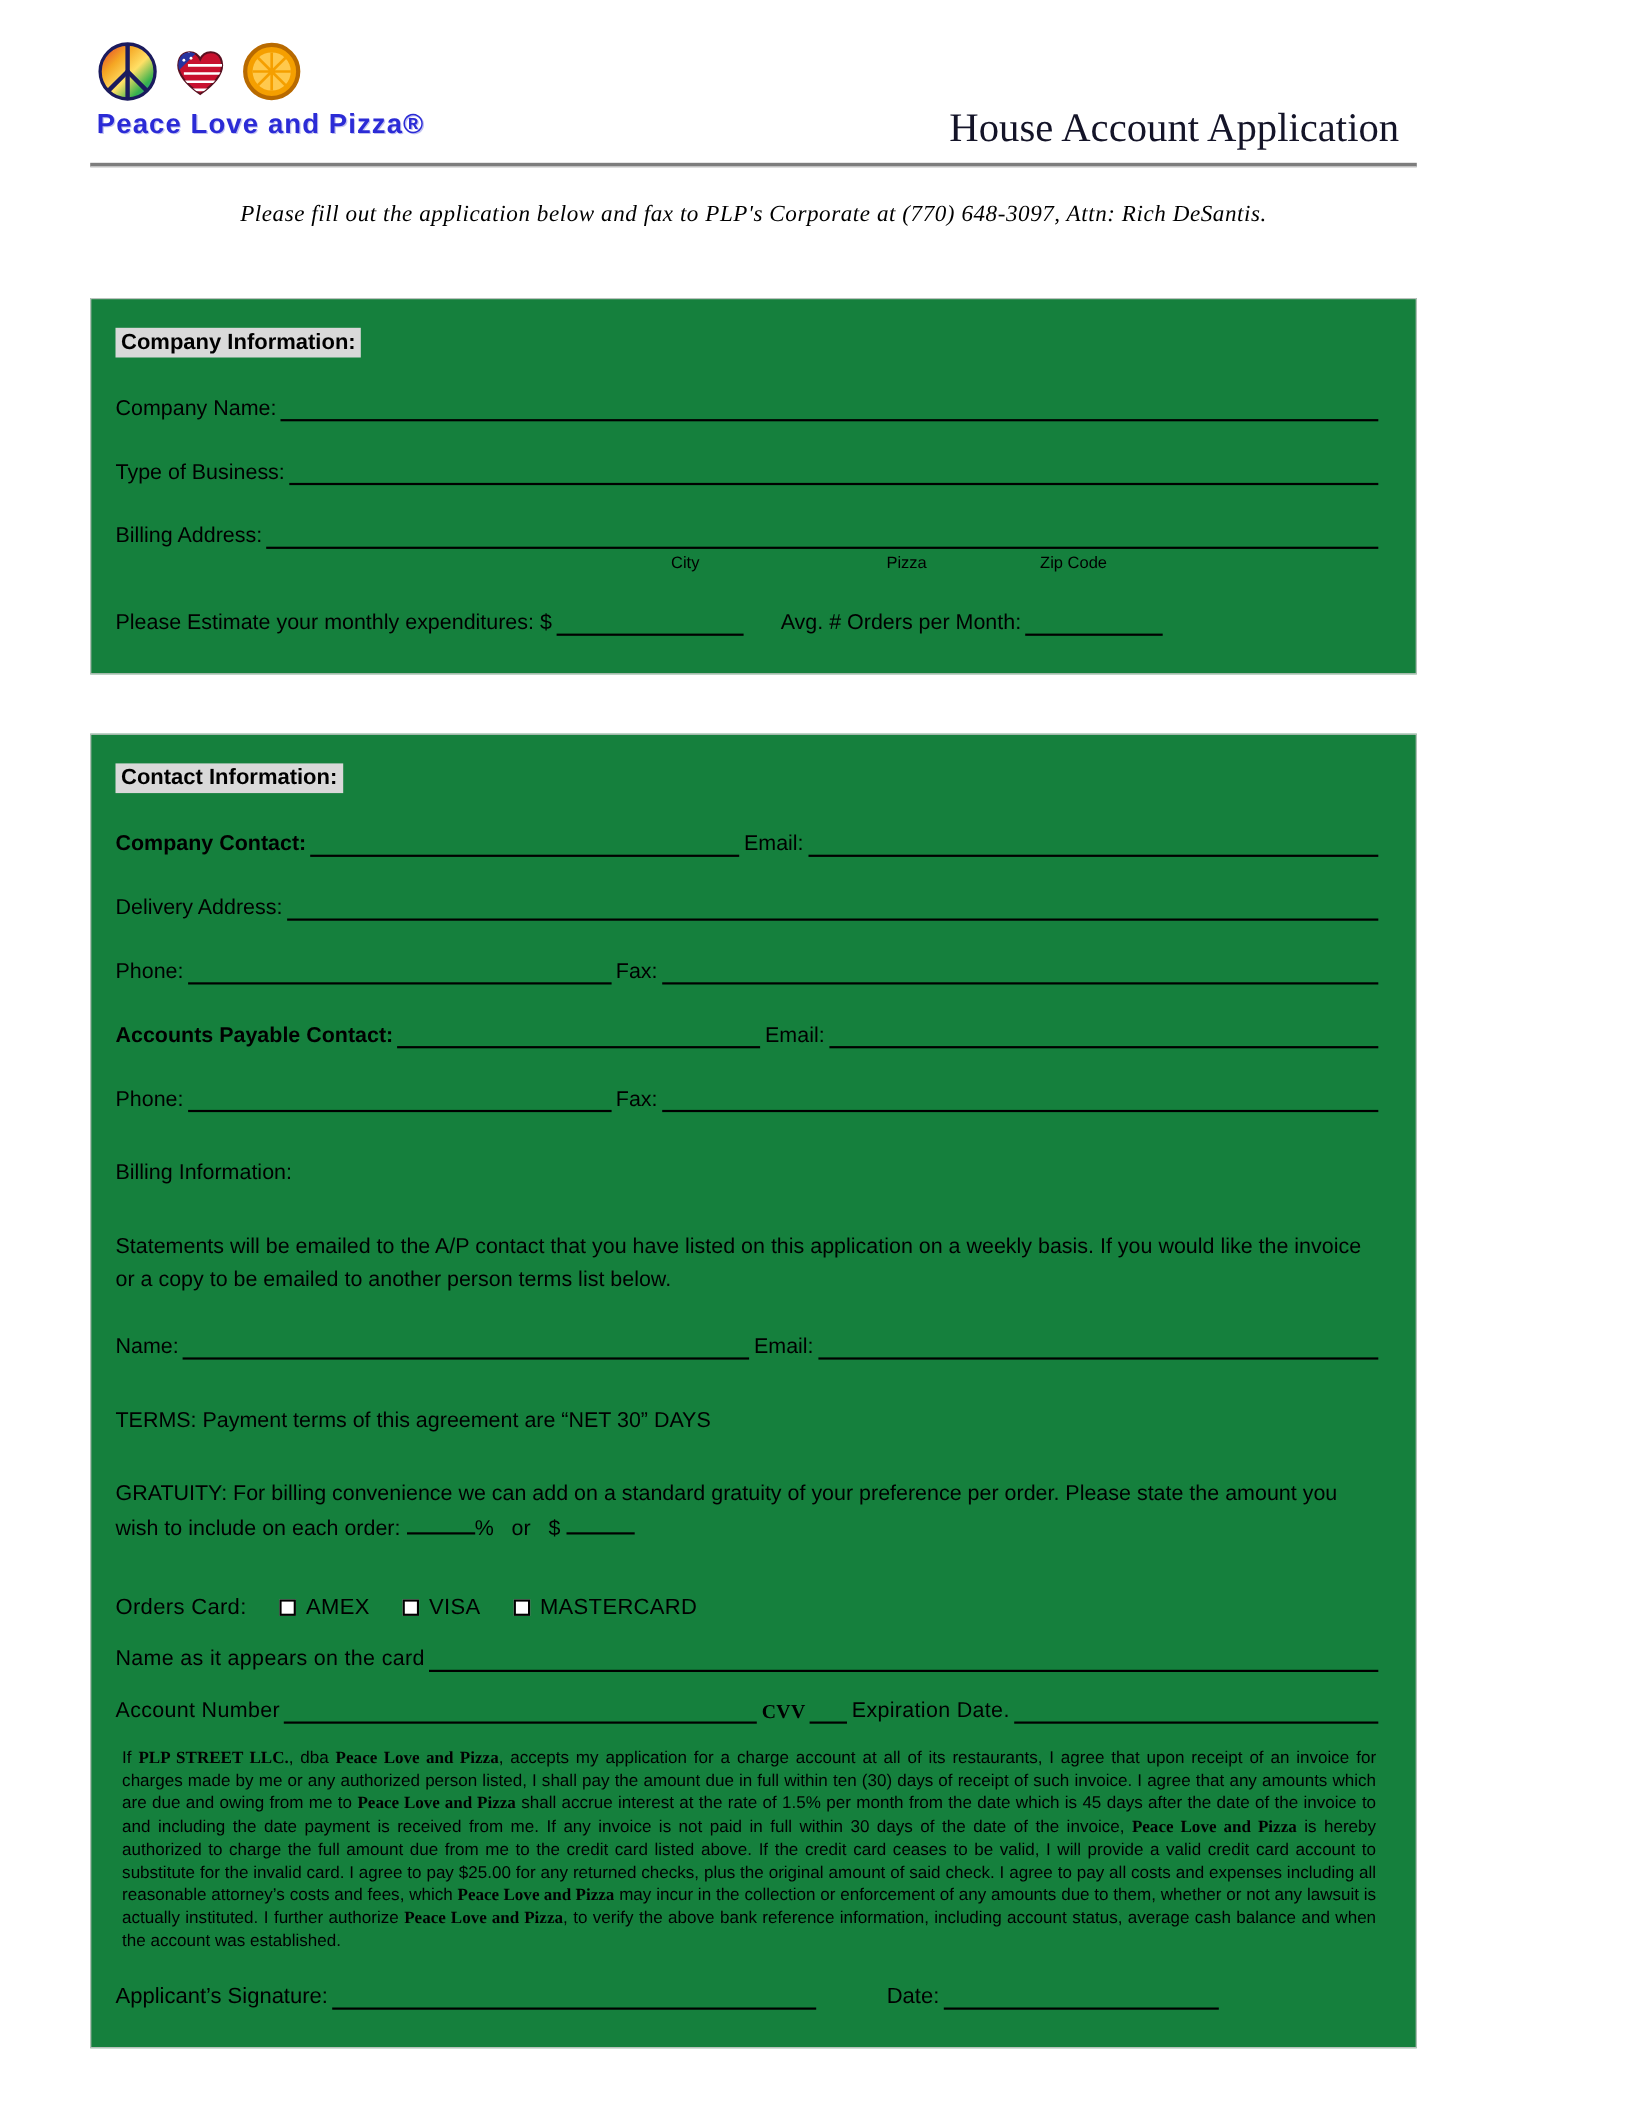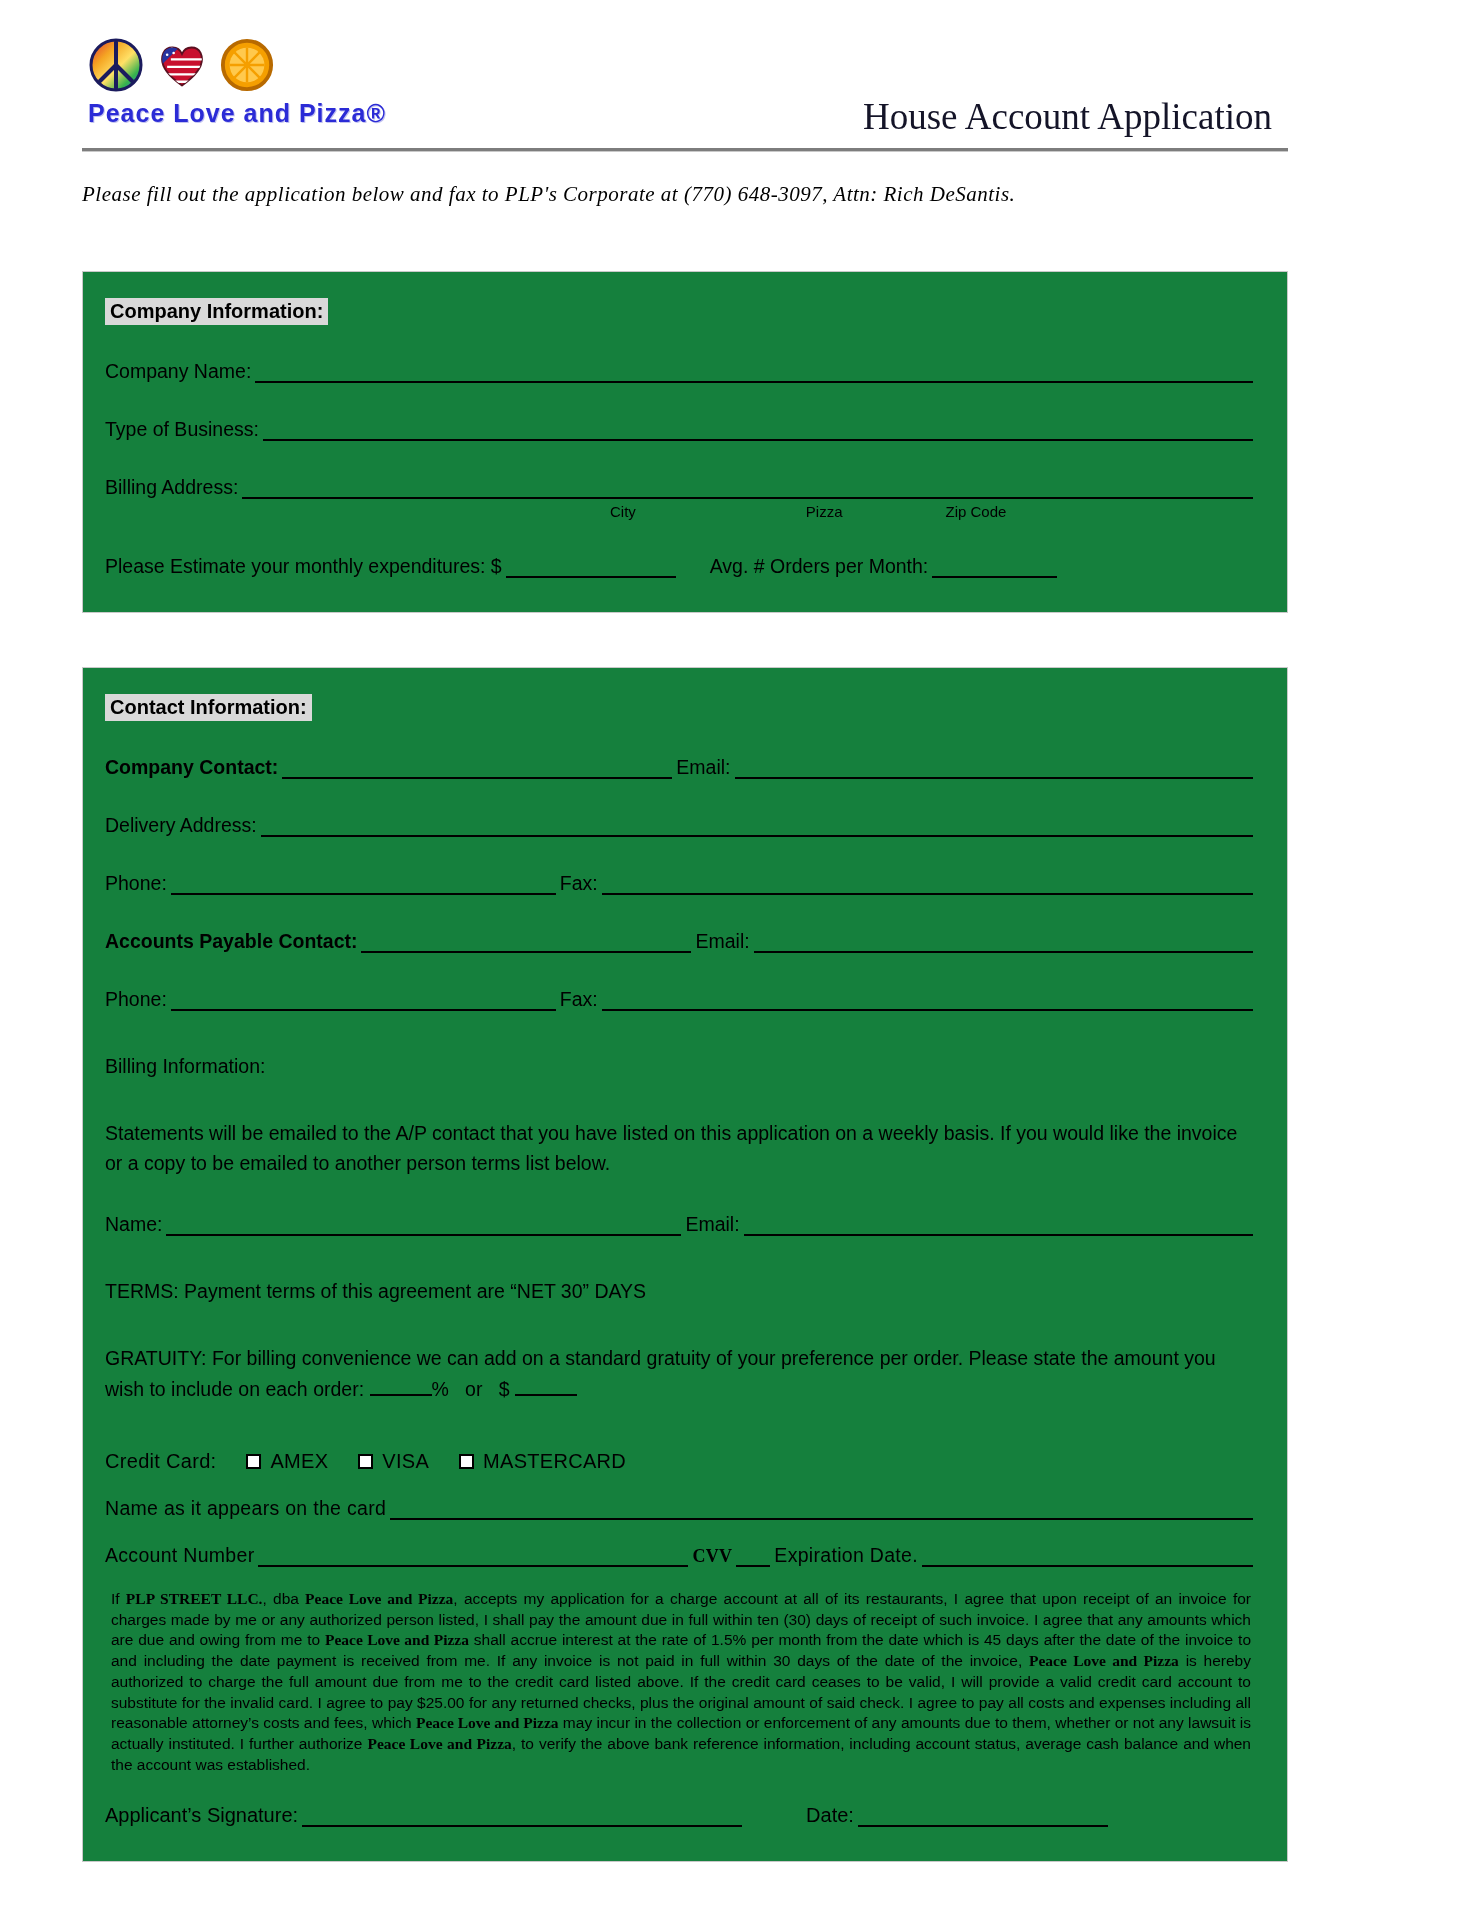--- a/index.html
+++ b/index.html
@@ -26,20 +26,21 @@
   }
   .title {
     position: absolute; right: 16px; bottom: 0;
     font-family: "Liberation Serif", serif;
     font-size: 37px; color: #141428;
   }
   .rule { margin-top: 10px; height: 4px; background: #7d7d7d; border-bottom: 1px solid #c9c9c9; }
 
   .instruction {
     margin-top: 30px;
+    text-align: center;
     font-family: "Liberation Serif", serif;
     font-style: italic;
     font-size: 21px;
     letter-spacing: 0.5px;
   }
 
   
   .box {
     border: 1px solid #c9c9c9;
     background: #15803d;
@@ -257,21 +258,21 @@
     </div>
 
     <div class="plain">TERMS: Payment terms of this agreement are “NET 30” DAYS</div>
 
     <p class="para">
       <span>GRATUITY: For billing convenience we can add on a standard gratuity of your preference per order. Please state the amount you wish to include on each order:</span>
       <span class="iln"></span><span>%</span>&nbsp;&nbsp;&nbsp;<span>or</span>&nbsp;&nbsp;&nbsp;<span>$</span>&nbsp;<span class="iln"></span>
     </p>
 
     <div class="cc-row">
-      <span>Credit Card:</span>
+      <span>Orders Card:</span>
       <span class="cc-opt">
         <span class="cb"></span>
         <span>AMEX</span>
       </span>
       <span class="cc-opt">
         <span class="cb"></span>
         <span>VISA</span>
       </span>
       <span class="cc-opt">
         <span class="cb"></span>

